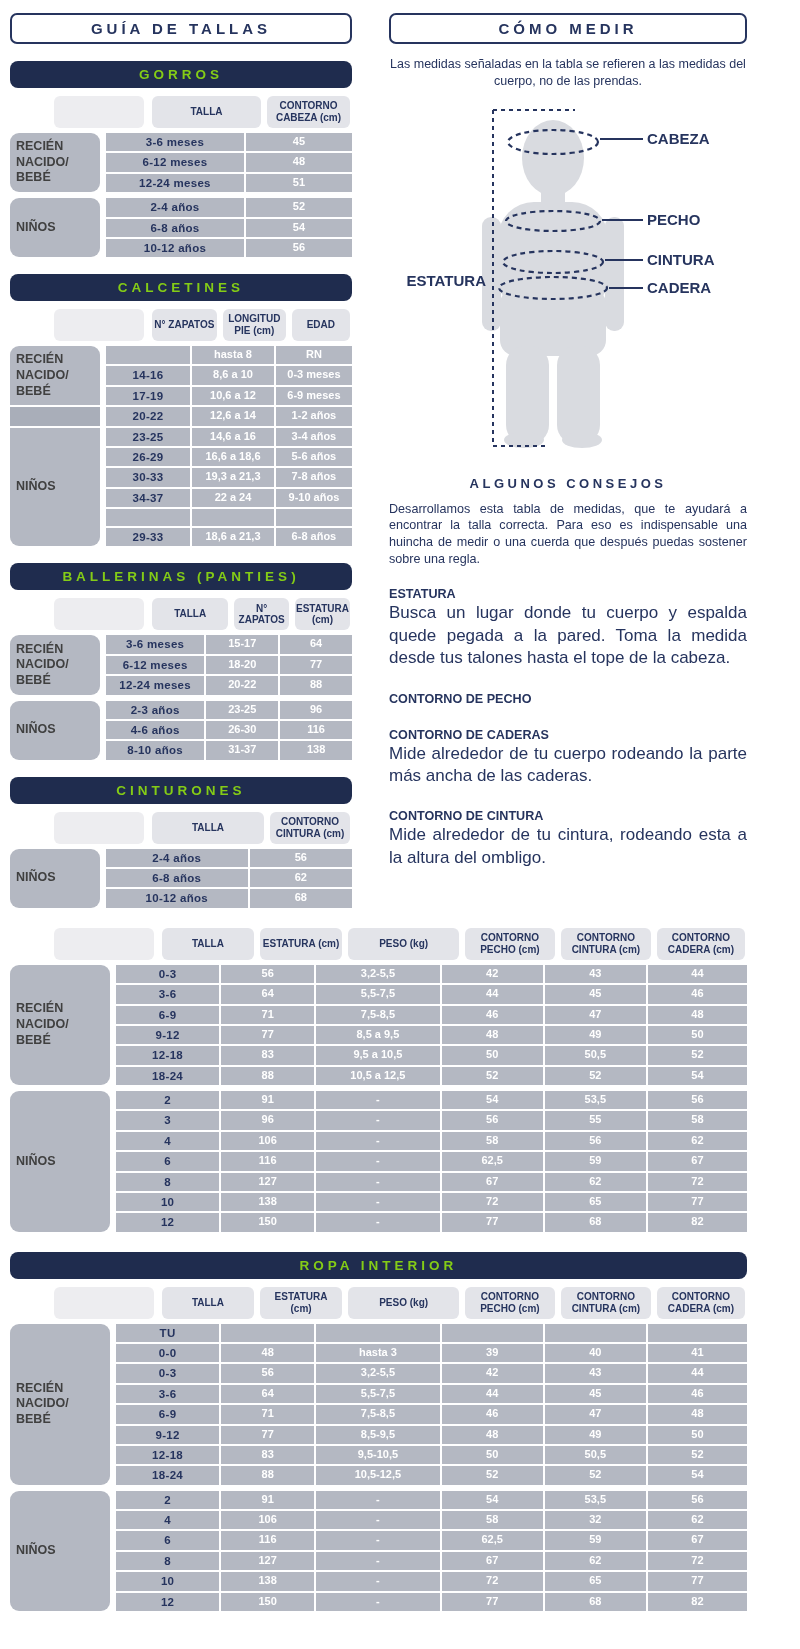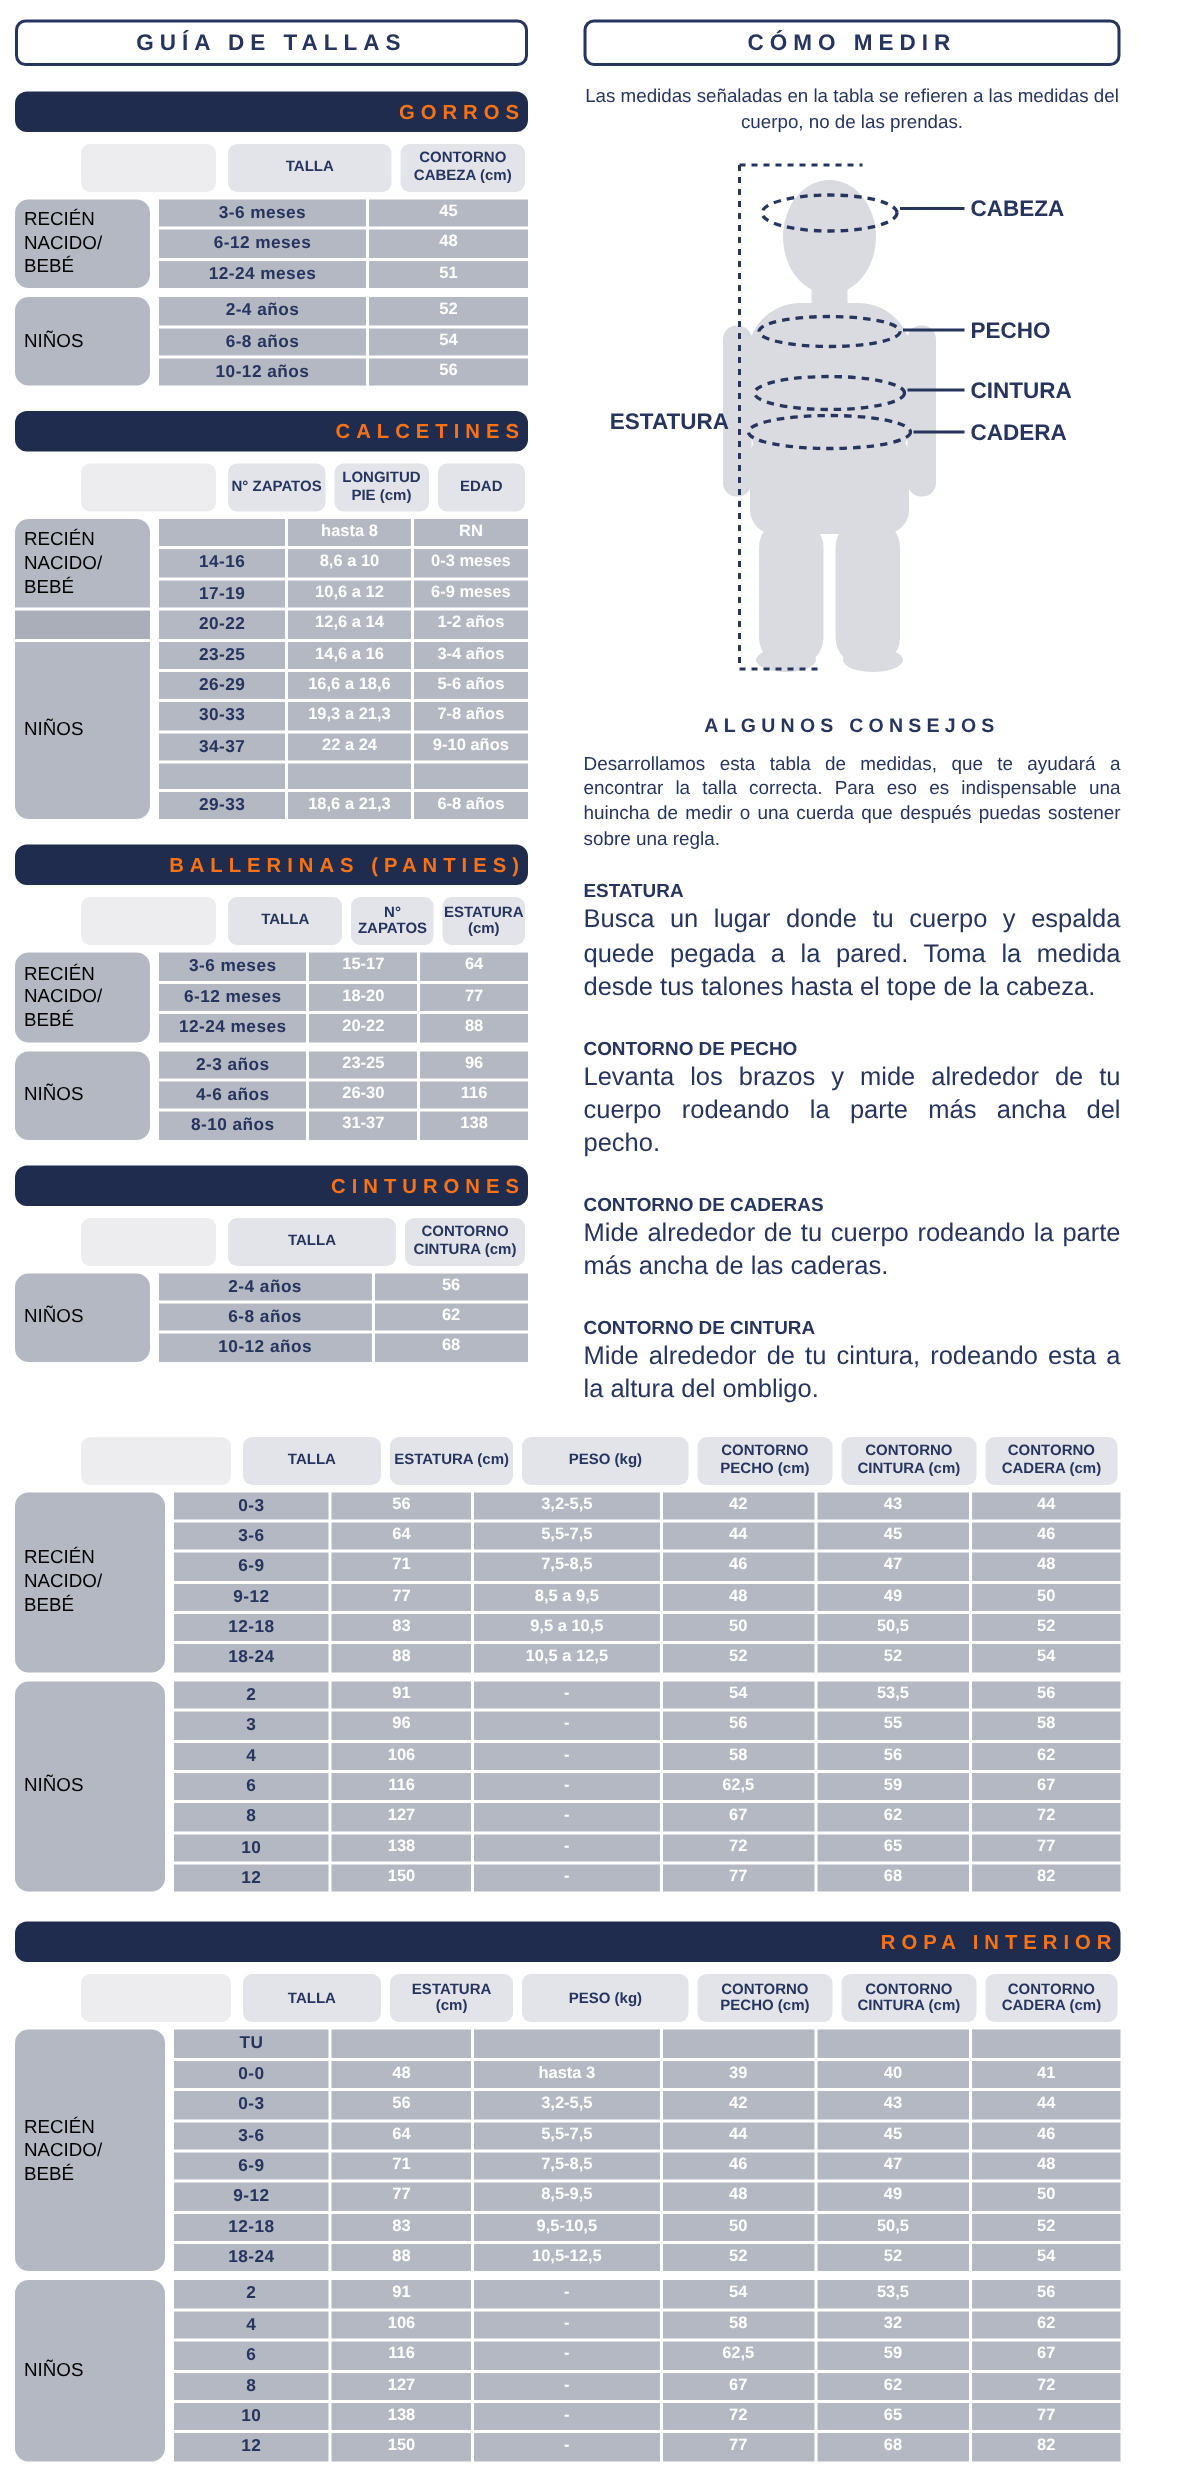--- a/index.html
+++ b/index.html
@@ -12,33 +12,33 @@
   .col-left { flex:0 0 342px; }
   .col-right { flex:1; min-width:0; }
 
   .title-box { border:2px solid #26345e; border-radius:7px; background:#fff;
     text-align:center; font-weight:bold; letter-spacing:4px; font-size:15px;
     padding:5px 14px; color:#26345e; }
 
   
   .gtable { margin-top:17px; }
   .col-left .gtable:first-of-type { margin-top:17px; }
-  .tbar { background:#1f2c4e; color:#f97316; border-radius:8px; text-align:right;
+  .tbar { background:#1f2c4e; color:#84cc16; border-radius:8px; text-align:center;
     font-weight:bold; letter-spacing:4px; font-size:13.5px; padding:6px 2px; }
   .trow { display:flex; gap:6px;padding-left:44px; }
   .thead { margin:8px 0 5px; }
   .corner { flex:0 0 var(--label-w); background:#ededf0; border-radius:6px; min-height:32px; }
   .cells { flex:1; display:grid; grid-template-columns:var(--cols); gap:2px; }
   .chip { background:#e3e4e9; border-radius:6px; margin:0 2px; min-height:32px;
     display:flex; flex-direction:column; justify-content:center; text-align:center;
     font-weight:bold; font-size:10px; line-height:1.18; color:#26345e; padding:2px 1px; }
   .gsec { display:flex; gap:6px; margin-top:2px; }
   .gsec.gap { margin-top:6px; }
-  .glabel { flex:0 0 var(--label-w); background:#b4b8c2; color:#000000;
-    font-weight:normal; font-size:12.5px; line-height:1.25; padding:6px 6px;
+  .glabel { flex:0 0 var(--label-w); background:#b4b8c2; color:#404040;
+    font-weight:bold; font-size:12.5px; line-height:1.25; padding:6px 6px;
     display:flex; flex-direction:column; justify-content:center; }
   .glabel.r-all { border-radius:9px; }
   .glabel.r-top { border-radius:9px 9px 0 0; }
   .glabel.r-none { border-radius:0; }
   .glabel.r-bottom { border-radius:0 0 9px 9px; }
   .glabel.shade { background:#a9aeb9; }
   .rows { flex:1; display:flex; flex-direction:column; gap:2px; }
   .row .cell { background:#b4b8c2; color:#fff; font-size:11px; font-weight:bold;
     text-align:center; padding:2px 2px; min-height:17px; line-height:1.25; }
   .row .cell.first { color:#26345e; font-size:11.5px; letter-spacing:.3px; }
@@ -320,21 +320,20 @@
 
       <h3 class="consejos-title">ALGUNOS CONSEJOS</h3>
       <p class="consejos-text">Desarrollamos esta tabla de medidas, que te ayudará a encontrar la talla correcta. Para eso es indispensable una huincha de medir o una cuerda que después puedas sostener sobre una regla.</p>
 
       <div class="tip">
         <div class="tip-title">ESTATURA</div>
         <div class="tip-text">Busca un lugar donde tu cuerpo y espalda quede pegada a la pared. Toma la medida desde tus talones hasta el tope de la cabeza.</div>
       </div>
       <div class="tip">
         <div class="tip-title">CONTORNO DE PECHO</div>
-        <div class="tip-text">Levanta los brazos y mide alrededor de tu cuerpo rodeando la parte más ancha del pecho.</div>
       </div>
       <div class="tip">
         <div class="tip-title">CONTORNO DE CADERAS</div>
         <div class="tip-text">Mide alrededor de tu cuerpo rodeando la parte más ancha de las caderas.</div>
       </div>
       <div class="tip">
         <div class="tip-title">CONTORNO DE CINTURA</div>
         <div class="tip-text">Mide alrededor de tu cintura, rodeando esta a la altura del ombligo.</div>
       </div>
     </div>

